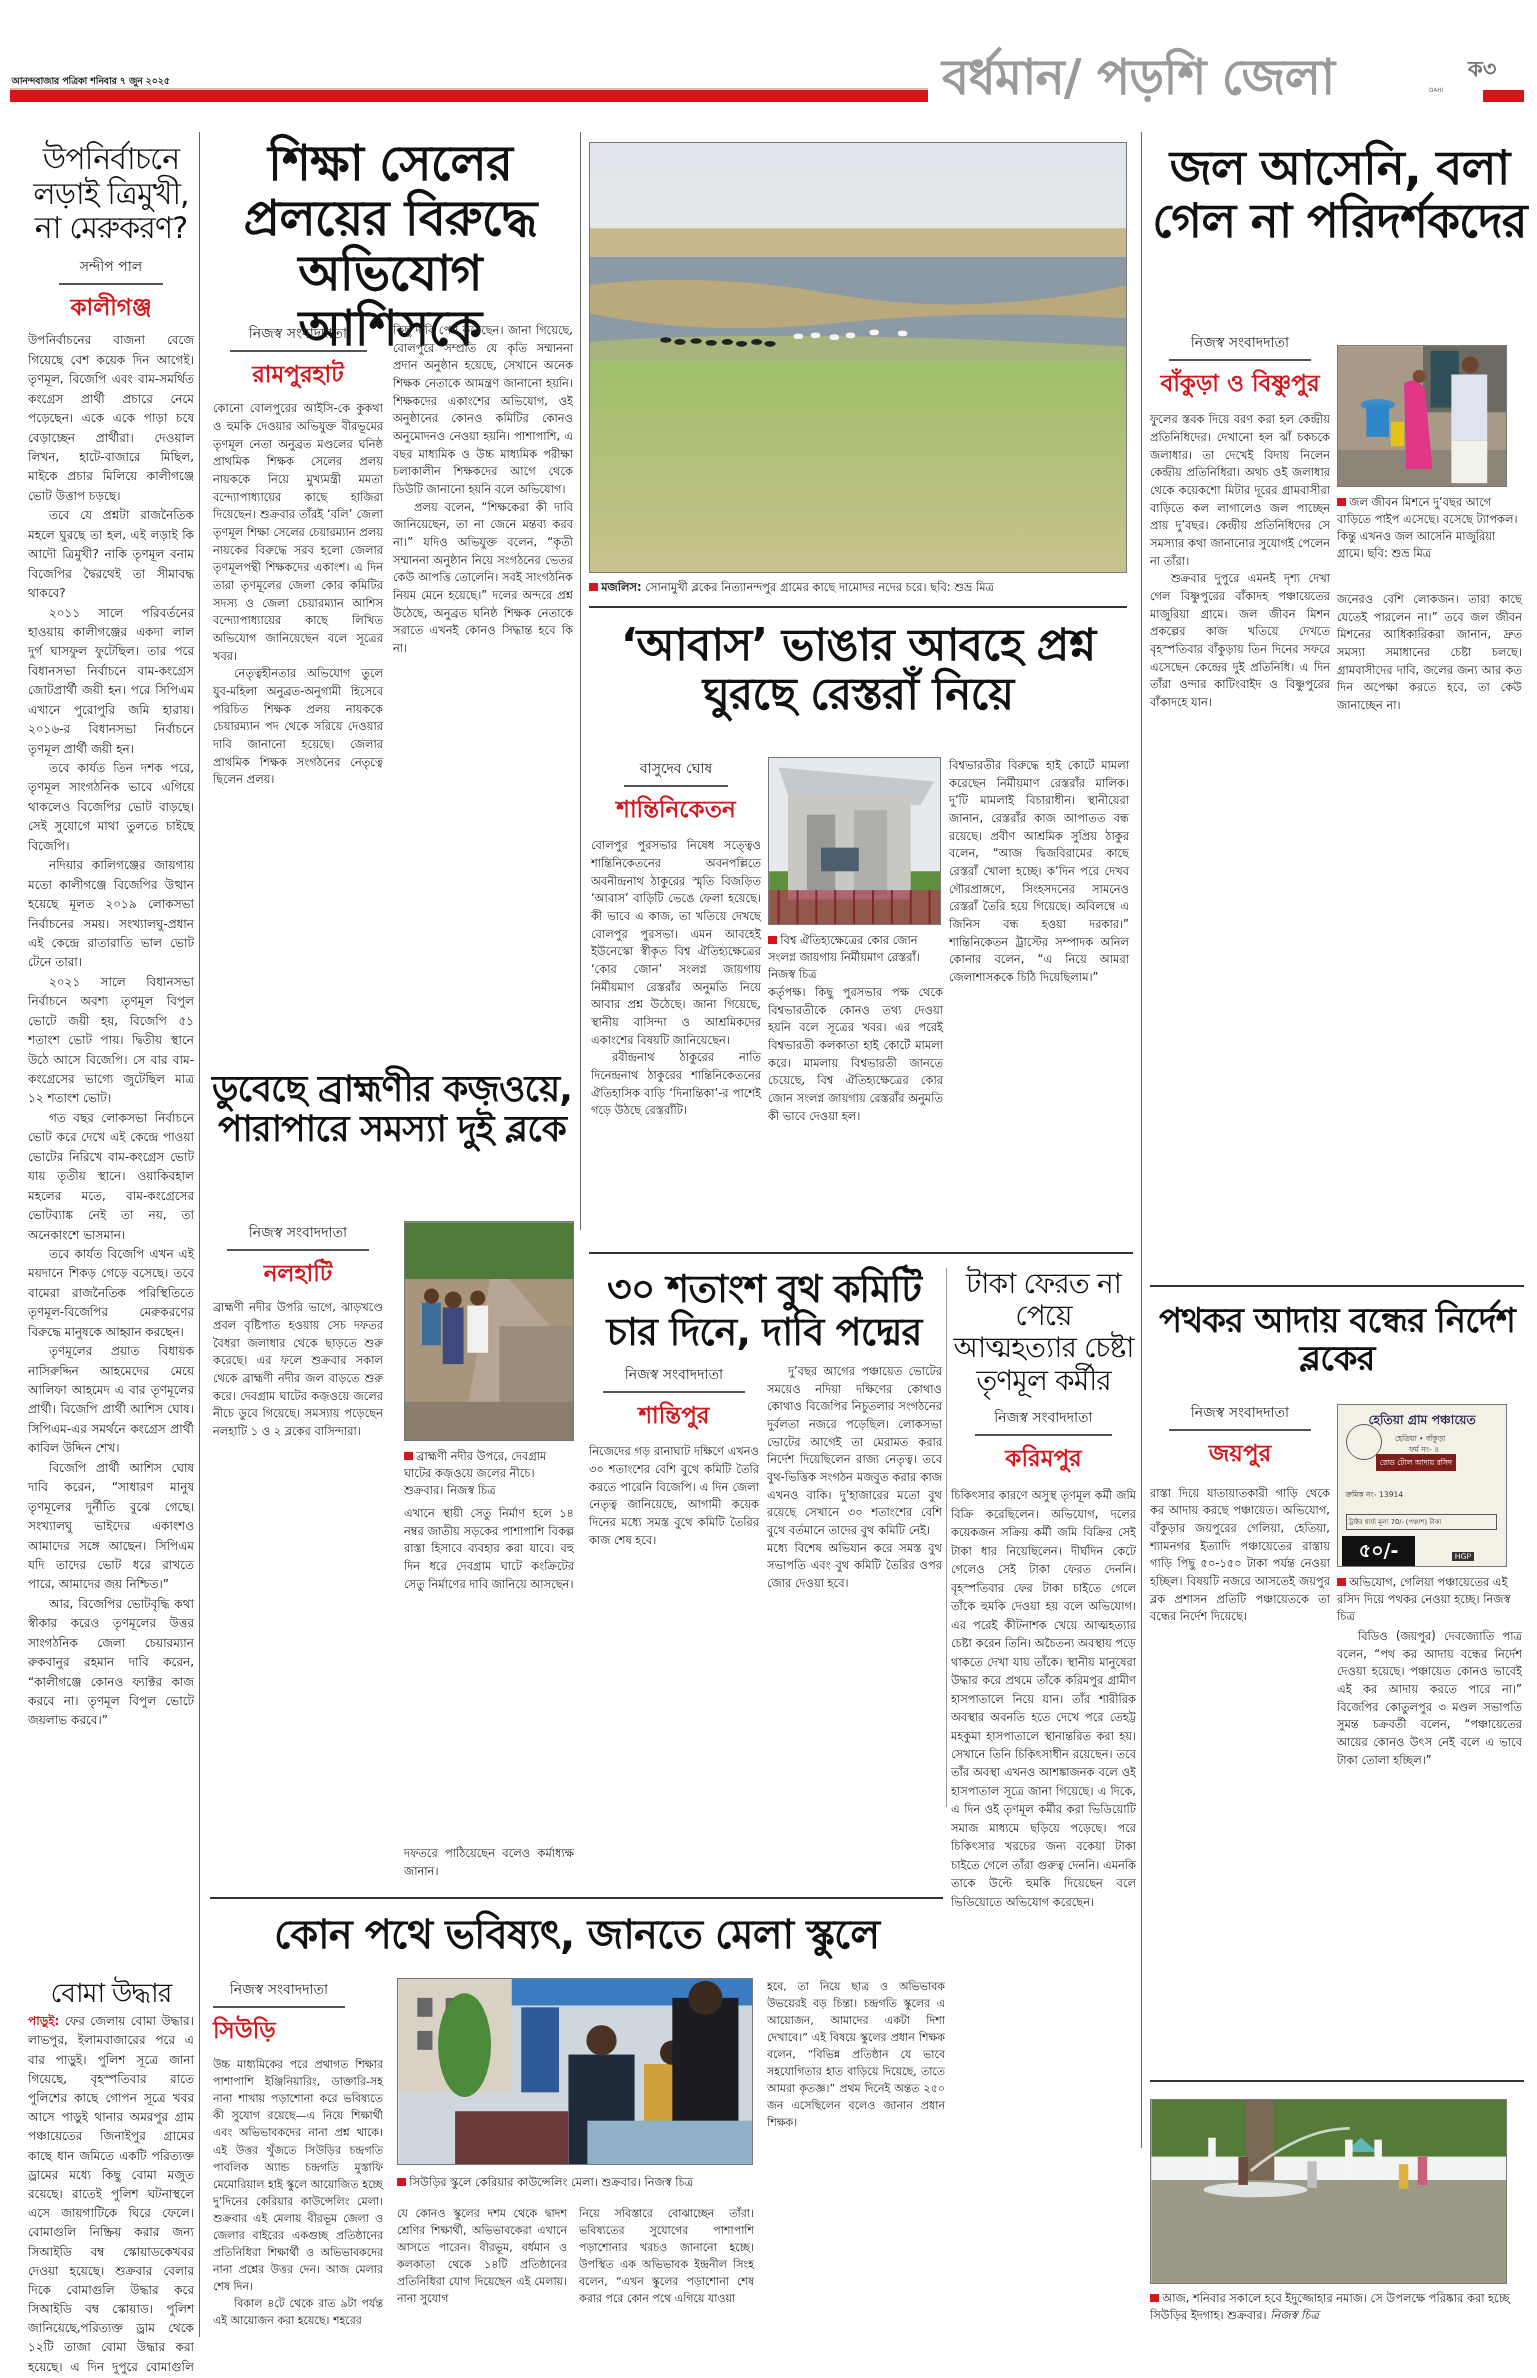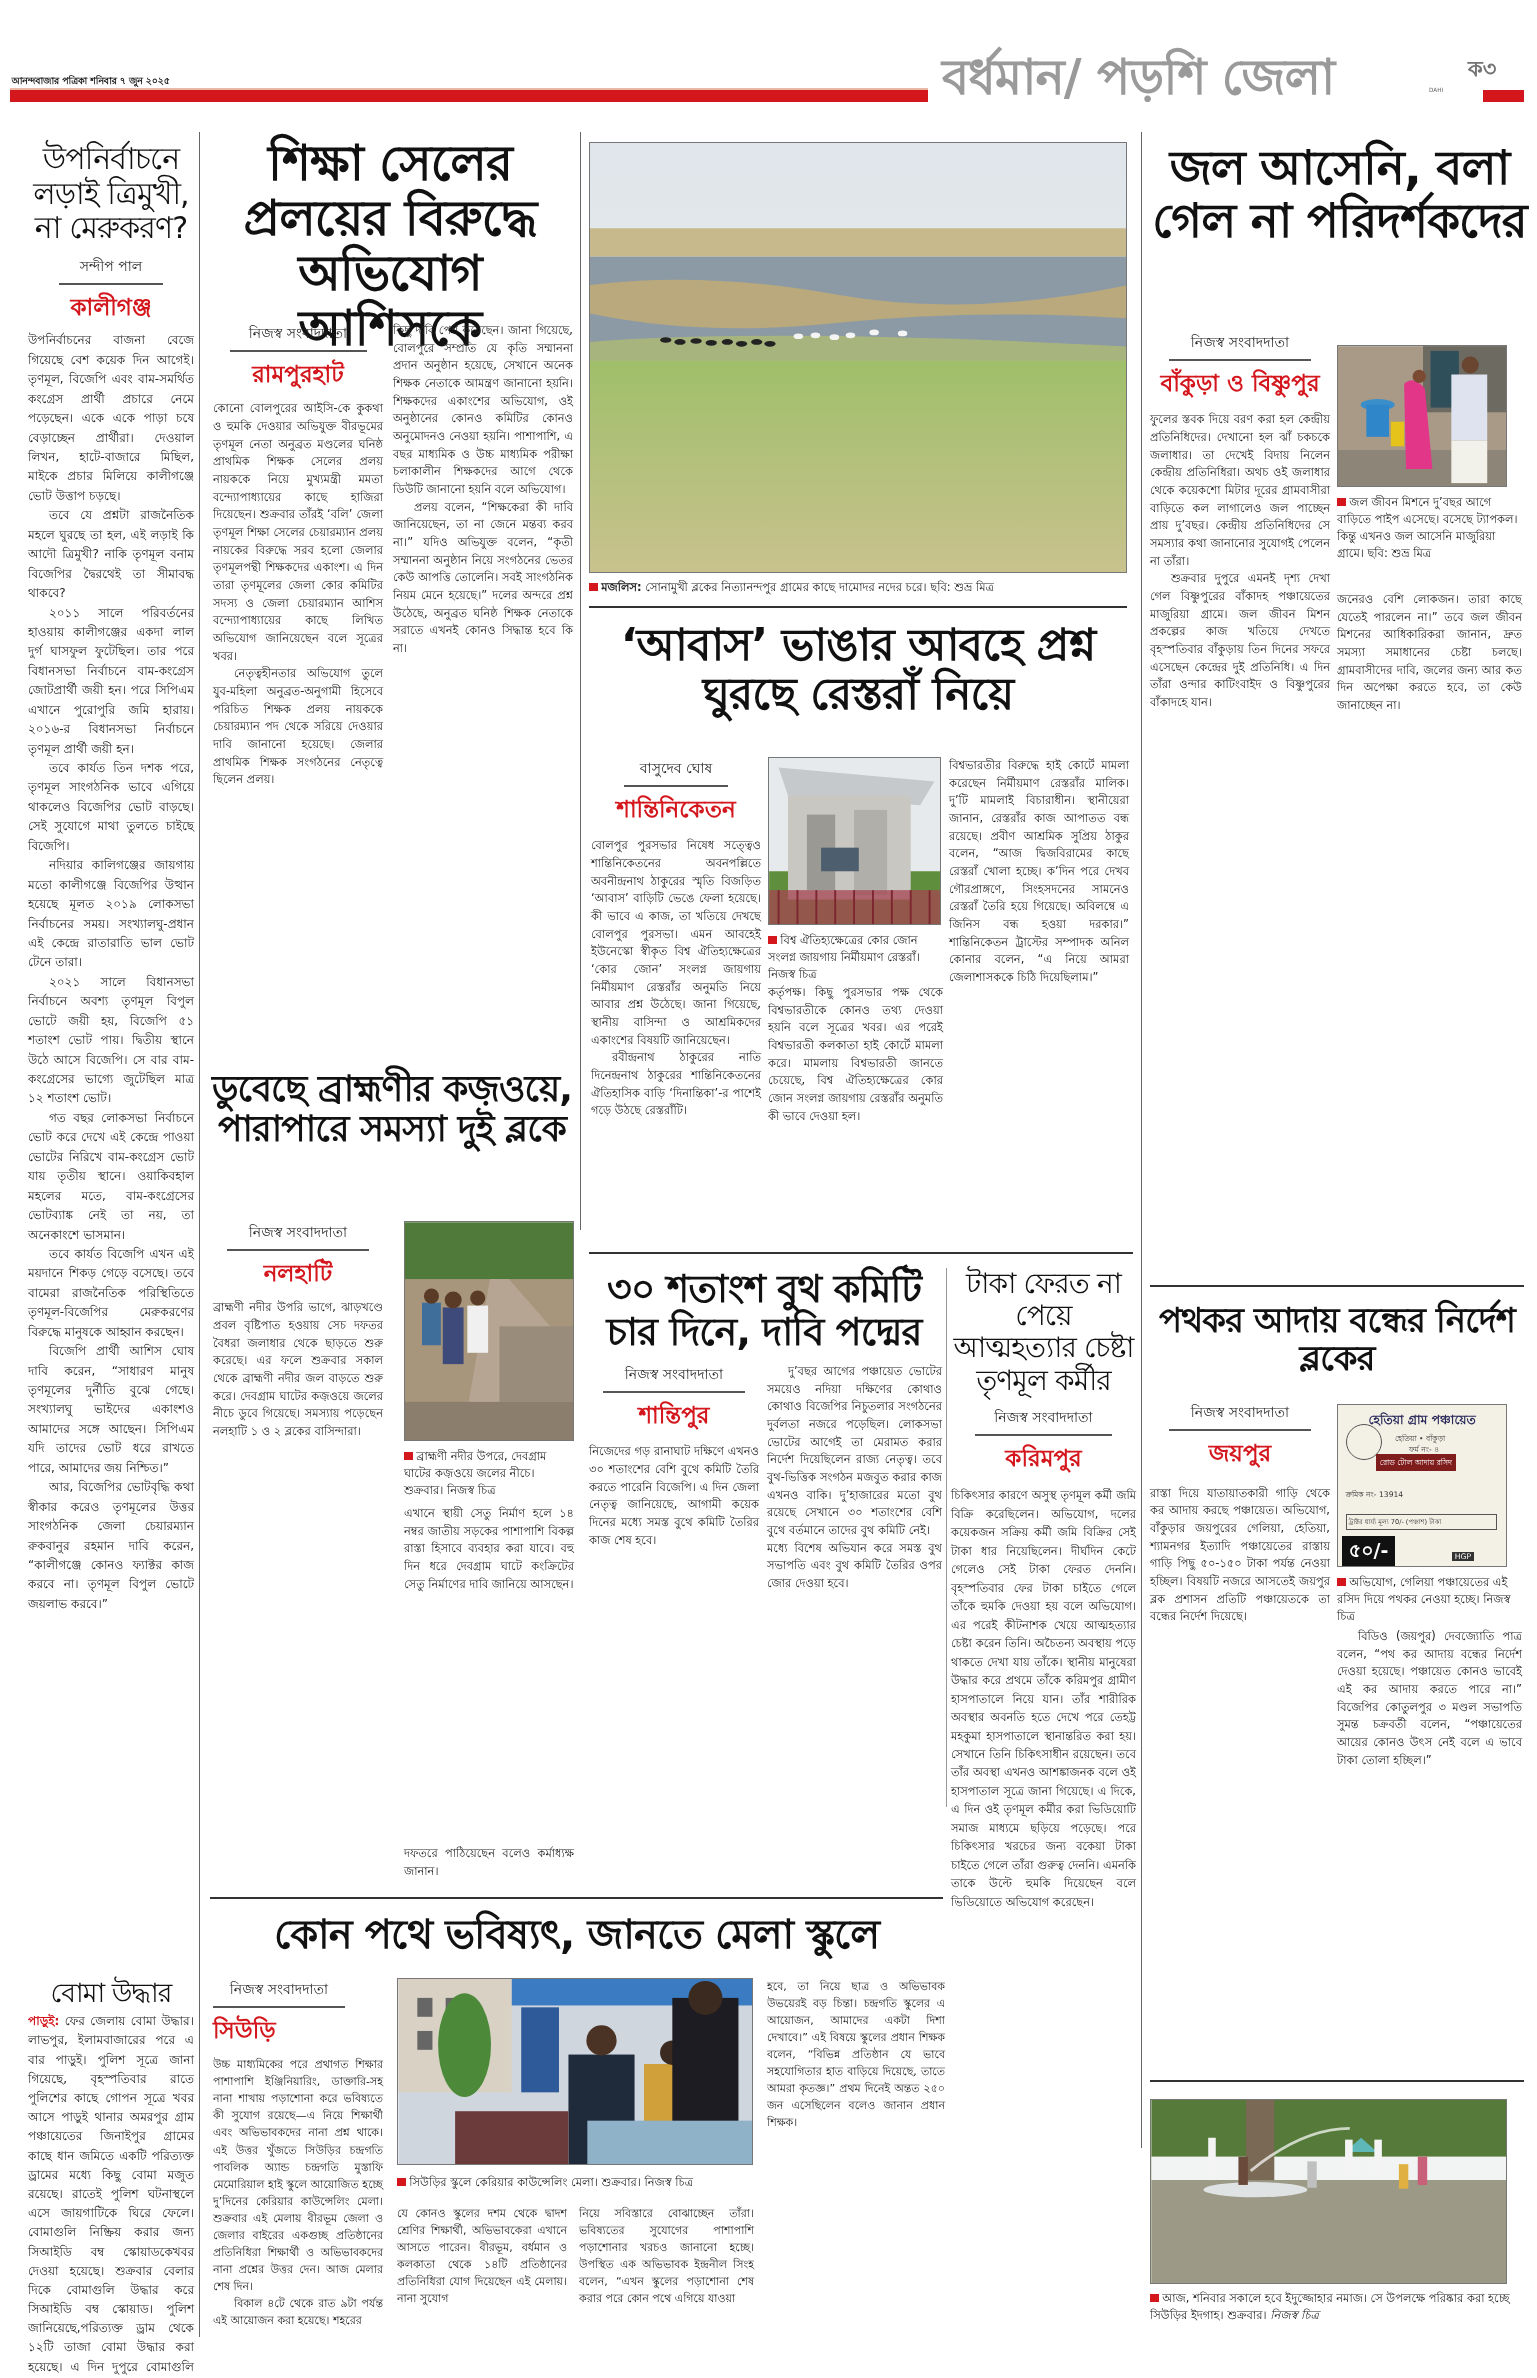--- a/index.html
+++ b/index.html
@@ -60,20 +60,21 @@
   <div class="place">কালীগঞ্জ</div>
   <div class="body" style="margin-top:3.8px; font-size:12px; line-height:1.62;">
     <p class="first">উপনির্বাচনের বাজনা বেজে গিয়েছে বেশ কয়েক দিন আগেই। তৃণমূল, বিজেপি এবং বাম-সমর্থিত কংগ্রেস প্রার্থী প্রচারে নেমে পড়েছেন। একে একে পাড়া চষে বেড়াচ্ছেন প্রার্থীরা। দেওয়াল লিখন, হাটে-বাজারে মিছিল, মাইকে প্রচার মিলিয়ে কালীগঞ্জে ভোট উত্তাপ চড়ছে।</p>
     <p>তবে যে প্রশ্নটা রাজনৈতিক মহলে ঘুরছে তা হল, এই লড়াই কি আদৌ ত্রিমুখী? নাকি তৃণমূল বনাম বিজেপির দ্বৈরথেই তা সীমাবদ্ধ থাকবে?</p>
     <p>২০১১ সালে পরিবর্তনের হাওয়ায় কালীগঞ্জের একদা লাল দুর্গ ঘাসফুল ফুটেছিল। তার পরে বিধানসভা নির্বাচনে বাম-কংগ্রেস জোটপ্রার্থী জয়ী হন। পরে সিপিএম এখানে পুরোপুরি জমি হারায়। ২০১৬-র বিধানসভা নির্বাচনে তৃণমূল প্রার্থী জয়ী হন।</p>
     <p>তবে কার্যত তিন দশক পরে, তৃণমূল সাংগঠনিক ভাবে এগিয়ে থাকলেও বিজেপির ভোট বাড়ছে। সেই সুযোগে মাথা তুলতে চাইছে বিজেপি।</p>
     <p>নদিয়ার কালিগঞ্জের জায়গায় মতো কালীগঞ্জে বিজেপির উত্থান হয়েছে মূলত ২০১৯ লোকসভা নির্বাচনের সময়। সংখ্যালঘু-প্রধান এই কেন্দ্রে রাতারাতি ভাল ভোট টেনে তারা।</p>
     <p>২০২১ সালে বিধানসভা নির্বাচনে অবশ্য তৃণমূল বিপুল ভোটে জয়ী হয়, বিজেপি ৫১ শতাংশ ভোট পায়। দ্বিতীয় স্থানে উঠে আসে বিজেপি। সে বার বাম-কংগ্রেসের ভাগ্যে জুটেছিল মাত্র ১২ শতাংশ ভোট।</p>
     <p>গত বছর লোকসভা নির্বাচনে ভোট করে দেখে এই কেন্দ্রে পাওয়া ভোটের নিরিখে বাম-কংগ্রেস ভোট যায় তৃতীয় স্থানে। ওয়াকিবহাল মহলের মতে, বাম-কংগ্রেসের ভোটব্যাঙ্ক নেই তা নয়, তা অনেকাংশে ভাসমান।</p>
     <p>তবে কার্যত বিজেপি এখন এই ময়দানে শিকড় গেড়ে বসেছে। তবে বামেরা রাজনৈতিক পরিস্থিতিতে তৃণমূল-বিজেপির মেরুকরণের বিরুদ্ধে মানুষকে আহ্বান করছেন।</p>
+    <p>তৃণমূলের প্রয়াত বিধায়ক নাসিরুদ্দিন আহমেদের মেয়ে আলিফা আহমেদ এ বার তৃণমূলের প্রার্থী। বিজেপি প্রার্থী আশিস ঘোষ। সিপিএম-এর সমর্থনে কংগ্রেস প্রার্থী কাবিল উদ্দিন শেখ।</p>
     <p>বিজেপি প্রার্থী আশিস ঘোষ দাবি করেন, “সাধারণ মানুষ তৃণমূলের দুর্নীতি বুঝে গেছে। সংখ্যালঘু ভাইদের একাংশও আমাদের সঙ্গে আছেন। সিপিএম যদি তাদের ভোট ধরে রাখতে পারে, আমাদের জয় নিশ্চিত।”</p>
     <p>আর, বিজেপির ভোটবৃদ্ধি কথা স্বীকার করেও তৃণমূলের উত্তর সাংগঠনিক জেলা চেয়ারম্যান রুকবানুর রহমান দাবি করেন, “কালীগঞ্জে কোনও ফ্যাক্টর কাজ করবে না। তৃণমূল বিপুল ভোটে জয়লাভ করবে।”</p>
   </div>
 </div>
 
 <div class="box" style="left:28px; top:1978px; width:166px;">
   <div class="hl-light" style="font-size:26.5px; margin-bottom:3.8px;">বোমা উদ্ধার</div>
   <div class="body" style="font-size:12px; line-height:1.6;">
     <span class="kicker">পাড়ুই:</span>
     <span>ফের জেলায় বোমা উদ্ধার। লাভপুর, ইলামবাজারের পরে এ বার পাড়ুই। পুলিশ সূত্রে জানা গিয়েছে, বৃহস্পতিবার রাতে পুলিশের কাছে গোপন সূত্রে খবর আসে পাড়ুই থানার অমরপুর গ্রাম পঞ্চায়েতের জিনাইপুর গ্রামের কাছে ধান জমিতে একটি পরিত্যক্ত ড্রামের মধ্যে কিছু বোমা মজুত রয়েছে। রাতেই পুলিশ ঘটনাস্থলে এসে জায়গাটিকে ঘিরে ফেলে। বোমাগুলি নিষ্ক্রিয় করার জন্য সিআইডি বম্ব স্কোয়াডকেখবর দেওয়া হয়েছে। শুক্রবার বেলার দিকে বোমাগুলি উদ্ধার করে সিআইডি বম্ব স্কোয়াড। পুলিশ জানিয়েছে,পরিত্যক্ত ড্রাম থেকে ১২টি তাজা বোমা উদ্ধার করা হয়েছে। এ দিন দুপুরে বোমাগুলি নিষ্ক্রিয় করা হয়।</span>
@@ -307,21 +308,21 @@
   </div>
 </div>
 <div class="photo" style="left:1337px; top:1404px; width:170px; height:163px; background:#f3f1e6;">
   <div style="position:absolute; left:5.7px; top:5.7px; width:157px; text-align:center; font-size:12.3px; font-weight:bold; color:#2a2a5a;">হেতিয়া গ্রাম পঞ্চায়েত</div>
   <div style="position:absolute; left:57px; top:26.5px; font-size:7.6px; color:#444;">হেতিয়া • বাঁকুড়া</div>
   <div style="position:absolute; left:71px; top:38px; font-size:7.6px; color:#444;">ফর্ম নং- ৪</div>
   <div style="position:absolute; left:7.6px; top:19px; width:36px; height:36px; border:1.9px solid #555; border-radius:50%;"></div>
   <div style="position:absolute; left:38px; top:49px; background:#7f1d1d; color:#fff; font-size:7.6px; padding:1.9px 3.8px;">রোড টোল আদায় রসিদ</div>
   <div style="position:absolute; left:7.6px; top:71px; font-size:7.6px; color:#333;margin-top:12px;">ক্রমিক নং- 13914</div>
   <div style="position:absolute; left:7.6px; top:109px; width:151px; font-size:6.6px; color:#333; border:0.9px solid #555; padding:0.9px 1.9px;">ট্রাক্টর ধার্য্য মূল্য 70/- (পঞ্চাশ) টাকা</div>
-  <div style="position:absolute; left:3.8px; top:131px; background:#111; color:#fff; font-size:19px; font-weight:bold; padding:0 7px;">৫০/-</div>
+  <div style="position:absolute; left:3.8px; top:131px; background:#111; color:#fff; font-size:19px; font-weight:bold; padding:0 17px;">৫০/-</div>
   <div style="position:absolute; left:114px; top:147px; background:#333; color:#fff; font-size:7.6px; padding:0 2.8px;">HGP</div>
 </div>
 <div class="box caption" style="left:1337px; top:1574px; width:185px;">
   <span class="sq"></span><span>অভিযোগ, গেলিয়া পঞ্চায়েতের এই রসিদ দিয়ে পথকর নেওয়া হচ্ছে। নিজস্ব চিত্র</span>
 </div>
 <div class="box" style="left:1337px; top:1628px; width:185px;">
   <div class="body" style="font-size:11.4px;">
     <p>বিডিও (জয়পুর) দেবজ্যোতি পাত্র বলেন, “পথ কর আদায় বন্ধের নির্দেশ দেওয়া হয়েছে। পঞ্চায়েত কোনও ভাবেই এই কর আদায় করতে পারে না।” বিজেপির কোতুলপুর ৩ মণ্ডল সভাপতি সুমন্ত চক্রবর্তী বলেন, “পঞ্চায়েতের আয়ের কোনও উৎস নেই বলে এ ভাবে টাকা তোলা হচ্ছিল।”</p>
   </div>
 </div>

